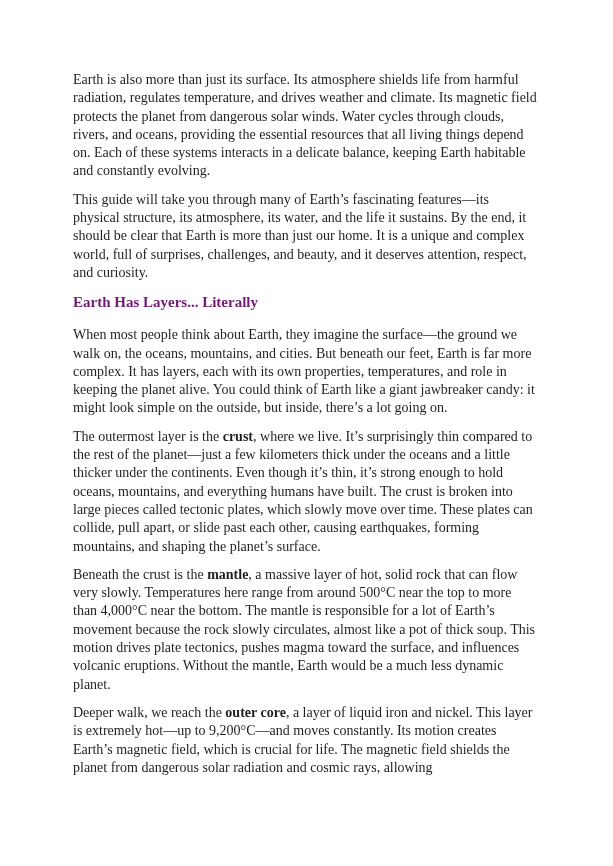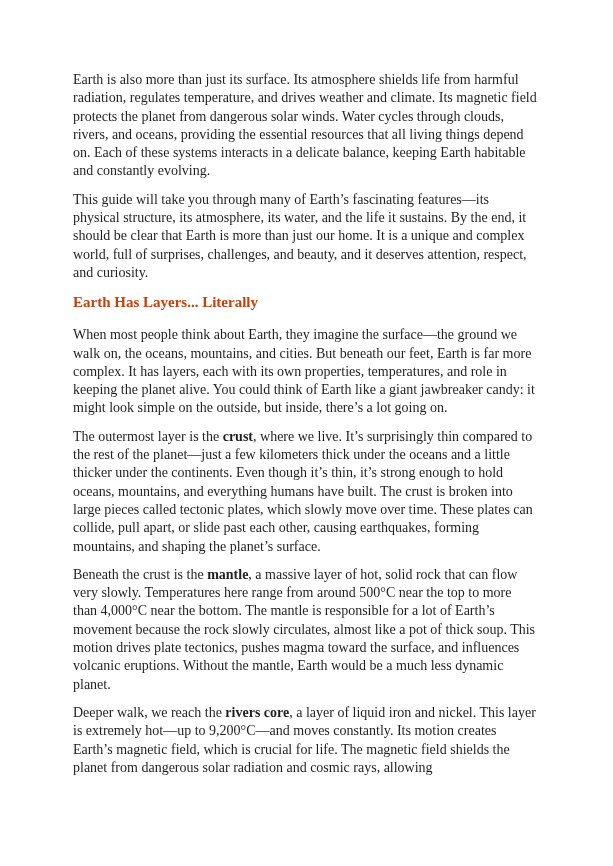--- a/index.html
+++ b/index.html
@@ -21,21 +21,21 @@
     line-height: 18.3px;
     text-align: left;
   }
   .page p {
     margin: 0 0 10px 0;
   }
   .page h2 {
     font-family: "Liberation Serif", "DejaVu Serif", serif;
     font-size: 15px;
     font-weight: 700;
-    color: #c2410c;
+    color: #701a75;
     margin: 11px 0 14px 0;
     line-height: 19px;
   }
   .term {
     font-weight: 700;
   }
 </style>
 </head>
 <body>
 
@@ -46,15 +46,15 @@
   <p>This guide will take you through many of Earth’s fascinating features—its physical structure, its atmosphere, its water, and the life it sustains. By the end, it should be clear that Earth is more than just our home. It is a unique and complex world, full of surprises, challenges, and beauty, and it deserves attention, respect, and curiosity.</p>
 
   <h2>Earth Has Layers... Literally</h2>
 
   <p>When most people think about Earth, they imagine the surface—the ground we walk on, the oceans, mountains, and cities. But beneath our feet, Earth is far more complex. It has layers, each with its own properties, temperatures, and role in keeping the planet alive. You could think of Earth like a giant jawbreaker candy: it might look simple on the outside, but inside, there’s a lot going on.</p>
 
   <p><span>The outermost layer is the </span><span class="term">crust</span><span>, where we live. It’s surprisingly thin compared to the rest of the planet—just a few kilometers thick under the oceans and a little thicker under the continents. Even though it’s thin, it’s strong enough to hold oceans, mountains, and everything humans have built. The crust is broken into large pieces called tectonic plates, which slowly move over time. These plates can collide, pull apart, or slide past each other, causing earthquakes, forming mountains, and shaping the planet’s surface.</span></p>
 
   <p><span>Beneath the crust is the </span><span class="term">mantle</span><span>, a massive layer of hot, solid rock that can flow very slowly. Temperatures here range from around 500°C near the top to more than 4,000°C near the bottom. The mantle is responsible for a lot of Earth’s movement because the rock slowly circulates, almost like a pot of thick soup. This motion drives plate tectonics, pushes magma toward the surface, and influences volcanic eruptions. Without the mantle, Earth would be a much less dynamic planet.</span></p>
 
-  <p><span>Deeper walk, we reach the </span><span class="term">rivers core</span><span>, a layer of liquid iron and nickel. This layer is extremely hot—up to 9,200°C—and moves constantly. Its motion creates Earth’s magnetic field, which is crucial for life. The magnetic field shields the planet from dangerous solar radiation and cosmic rays, allowing</span></p>
+  <p><span>Deeper walk, we reach the </span><span class="term">outer core</span><span>, a layer of liquid iron and nickel. This layer is extremely hot—up to 9,200°C—and moves constantly. Its motion creates Earth’s magnetic field, which is crucial for life. The magnetic field shields the planet from dangerous solar radiation and cosmic rays, allowing</span></p>
 
 </main>
 
 </body></html>

